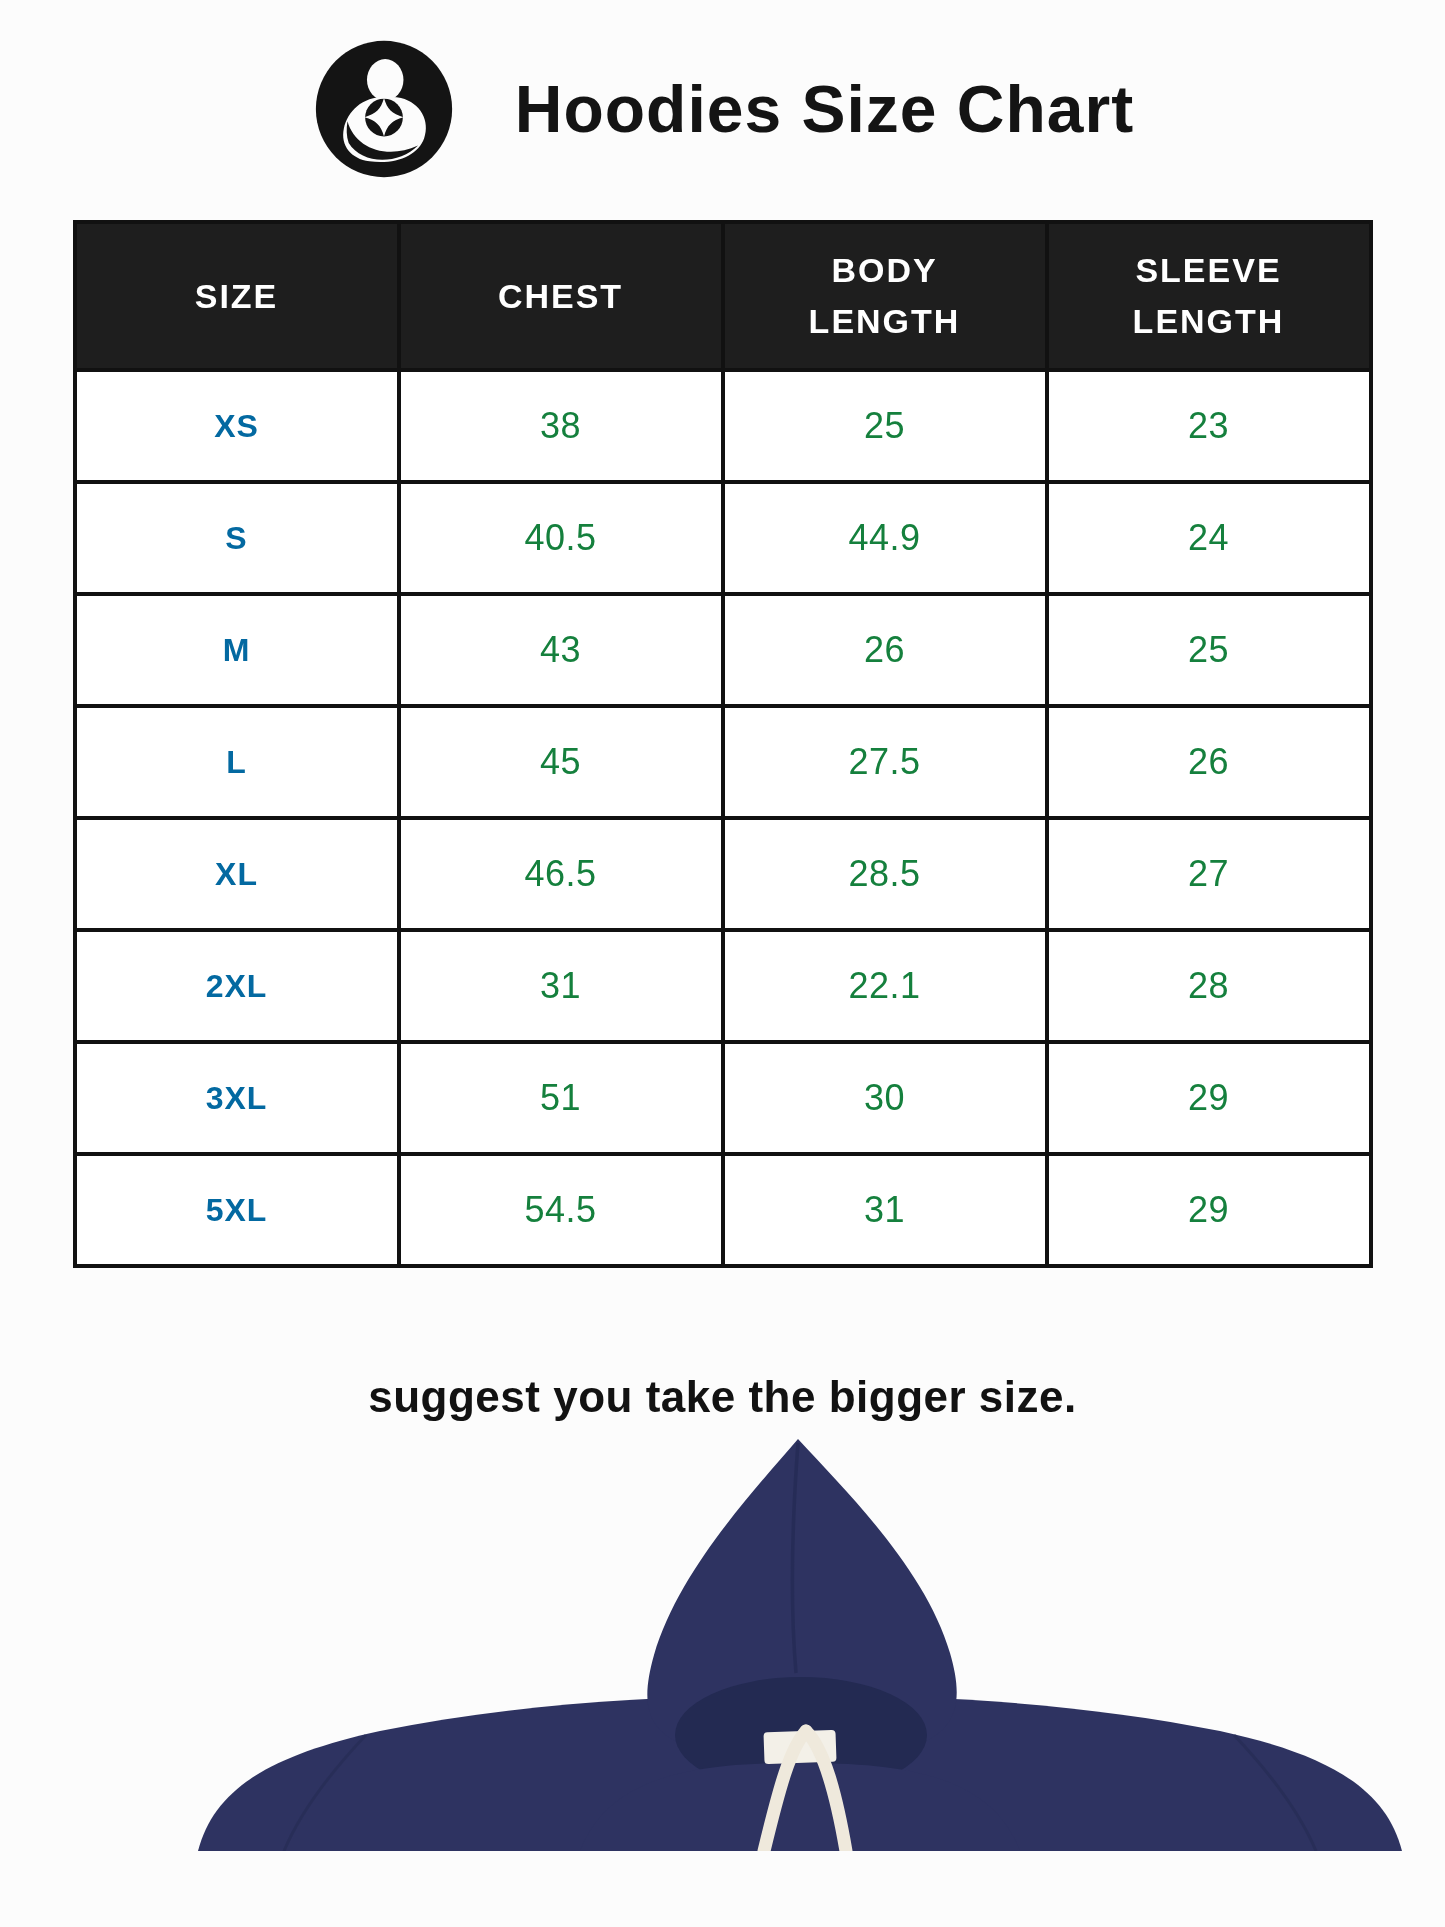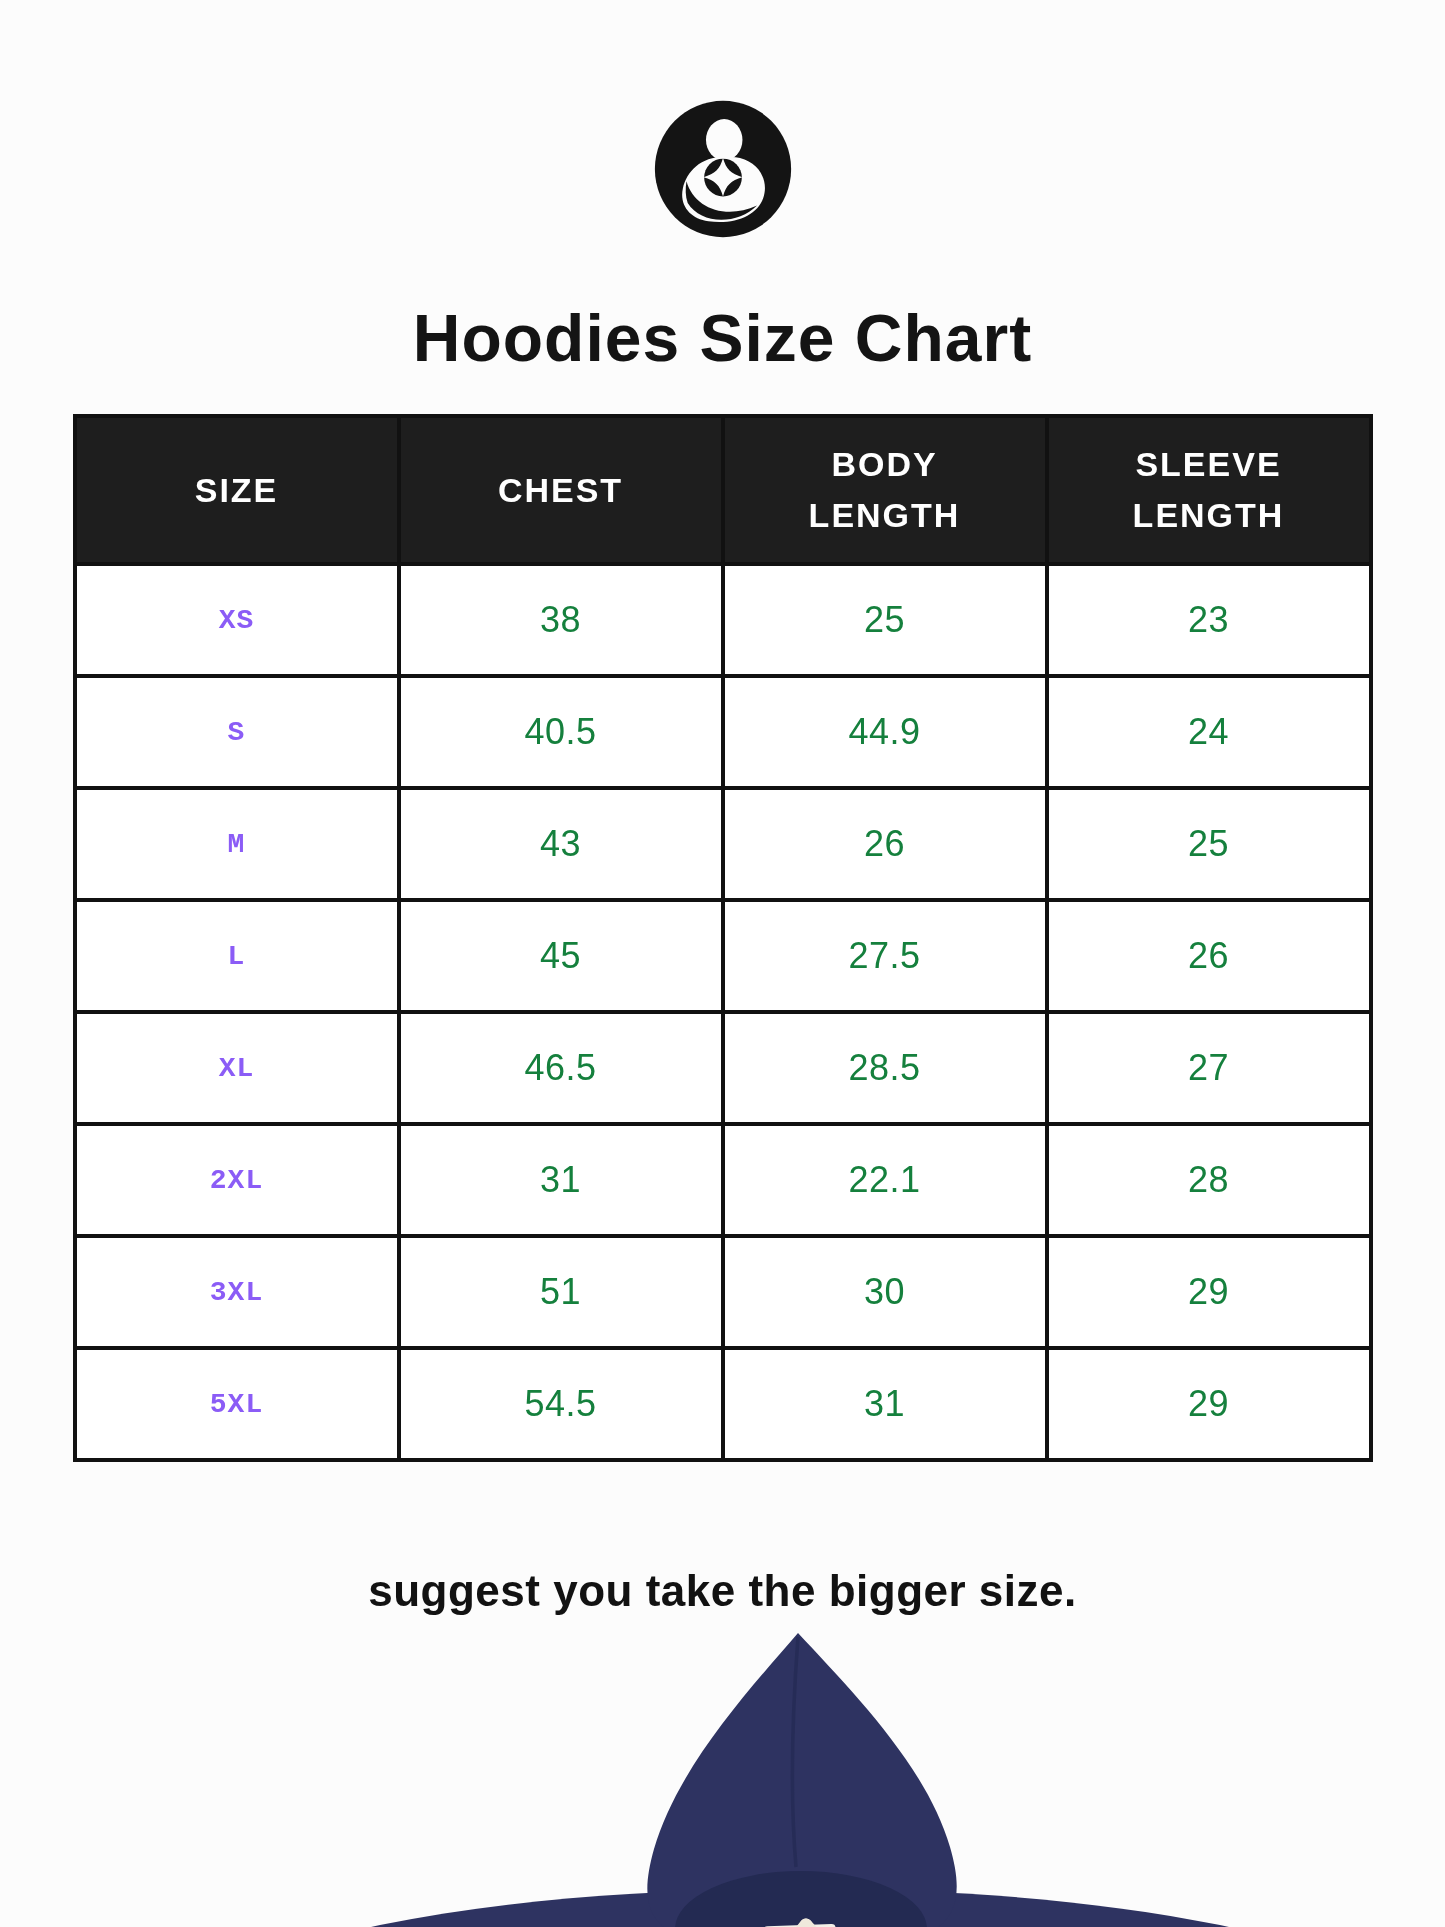--- a/index.html
+++ b/index.html
@@ -8,21 +8,21 @@
     background: #fcfcfc;
     overflow: hidden;
     font-family: "Liberation Sans", sans-serif;
     -webkit-font-smoothing: antialiased;
   }
   .page { width: 1445px; height: 1927px; position: relative; }
 
   
   .header {
     display: flex; align-items: center; justify-content: center;
-    gap: 58px; padding-top: 96px; flex-direction: column;
+    gap: 58px; padding-top: 36px;
   }
   .logo-wrap { width: 146px; height: 146px; flex: 0 0 auto; }
   .logo-wrap svg { width: 146px; height: 146px; display: block; }
   .title {
     margin: 0; font-size: 66px; font-weight: 800; color: #141414;
     letter-spacing: 1px; white-space: nowrap;
   }
 
   
   .size-table {
@@ -33,21 +33,21 @@
   .size-table th, .size-table td {
     border: 4px solid #111111;
     text-align: center; vertical-align: middle;
     padding: 0;
   }
   .size-table thead tr { height: 148px; }
   .size-table thead th { background: #1e1e1e; color: #ffffff;
     font-size: 34px; font-weight: 700; letter-spacing: 2px; }
   .th-label { display: inline-block; width: min-content; line-height: 1.5; }
   .size-table tbody tr { height: 112px; background: #ffffff; }
-  td.size-cell { font-weight: 700; font-size: 28px; color: #8b5cf6; letter-spacing: 1px; font-family: Liberation Mono, monospace; }
+  td.size-cell { font-weight: 700; font-size: 32px; color: #0369a1; letter-spacing: 1px; }
   td.value-cell { font-weight: 300; font-size: 36px; color: #15803d; letter-spacing: 0.5px; }
 
   
   .note {
     margin: 36px auto 0; text-align: center;
     font-size: 44px; font-weight: 700; color: #121212;
     line-height: 1.42; letter-spacing: 0.5px;
   }
 
   

